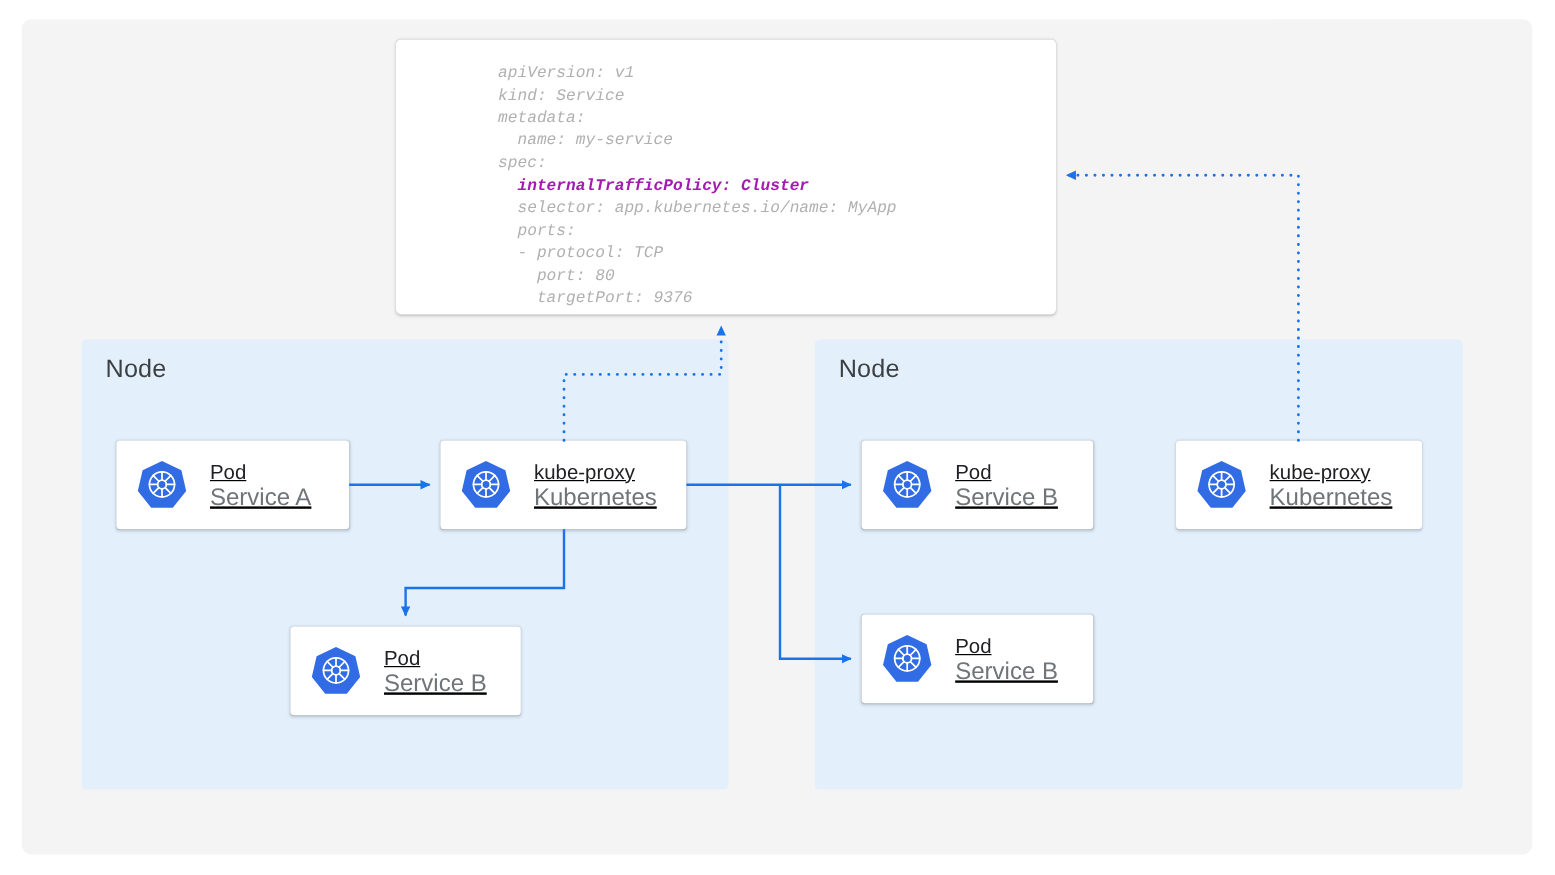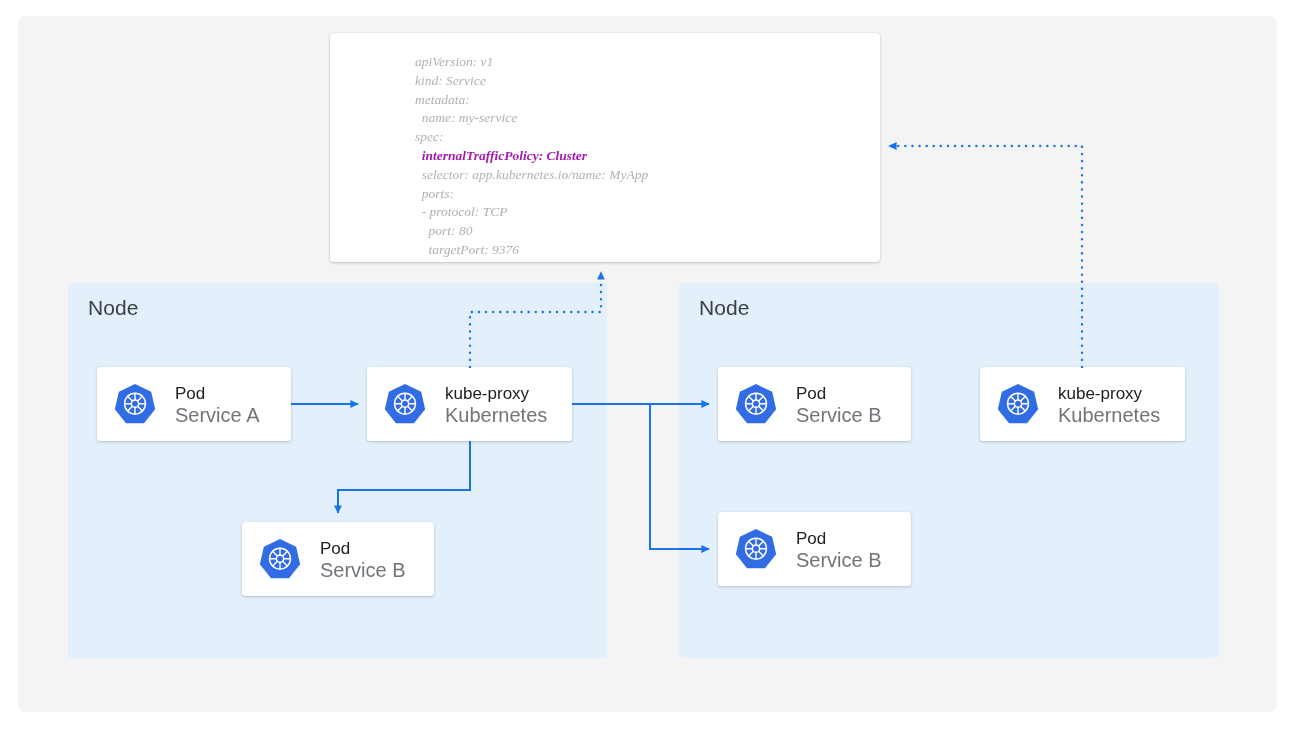--- a/index.html
+++ b/index.html
@@ -41,21 +41,21 @@
     height: 229px;
     background: #ffffff;
     border-radius: 4px;
     box-shadow: 0 1px 3px rgba(0,0,0,0.20), 0 0 1px rgba(0,0,0,0.12);
     overflow: hidden;
   }
   .yaml-body {
     position: absolute;
     left: 85px;
     top: 20px;
-    font-family: Liberation Serif, serif;
+    font-family: Liberation Mono, monospace;
     font-size: 13.5px;
     line-height: 18.8px;
     font-style: italic;
     color: #b0b0b0;
     white-space: pre;
   }
   .yaml-line { display: block; }
   .yaml-line.hl {
     color: #a21caf;
     font-weight: bold;
@@ -80,20 +80,21 @@
 
   
   .box {
     position: absolute;
     background: #ffffff;
     border-radius: 3px;
     box-shadow: 0 1px 3px rgba(0,0,0,0.20), 0 0 1px rgba(0,0,0,0.10);
     display: flex;
     align-items: center;
     box-sizing: border-box;
+    text-decoration: underline;
   }
   .box .k8s-icon {
     width: 44px;
     height: 44px;
     margin-left: 16px;
     flex: 0 0 auto;
   }
   .box .box-text {
     margin-left: 18px;
     display: flex;

